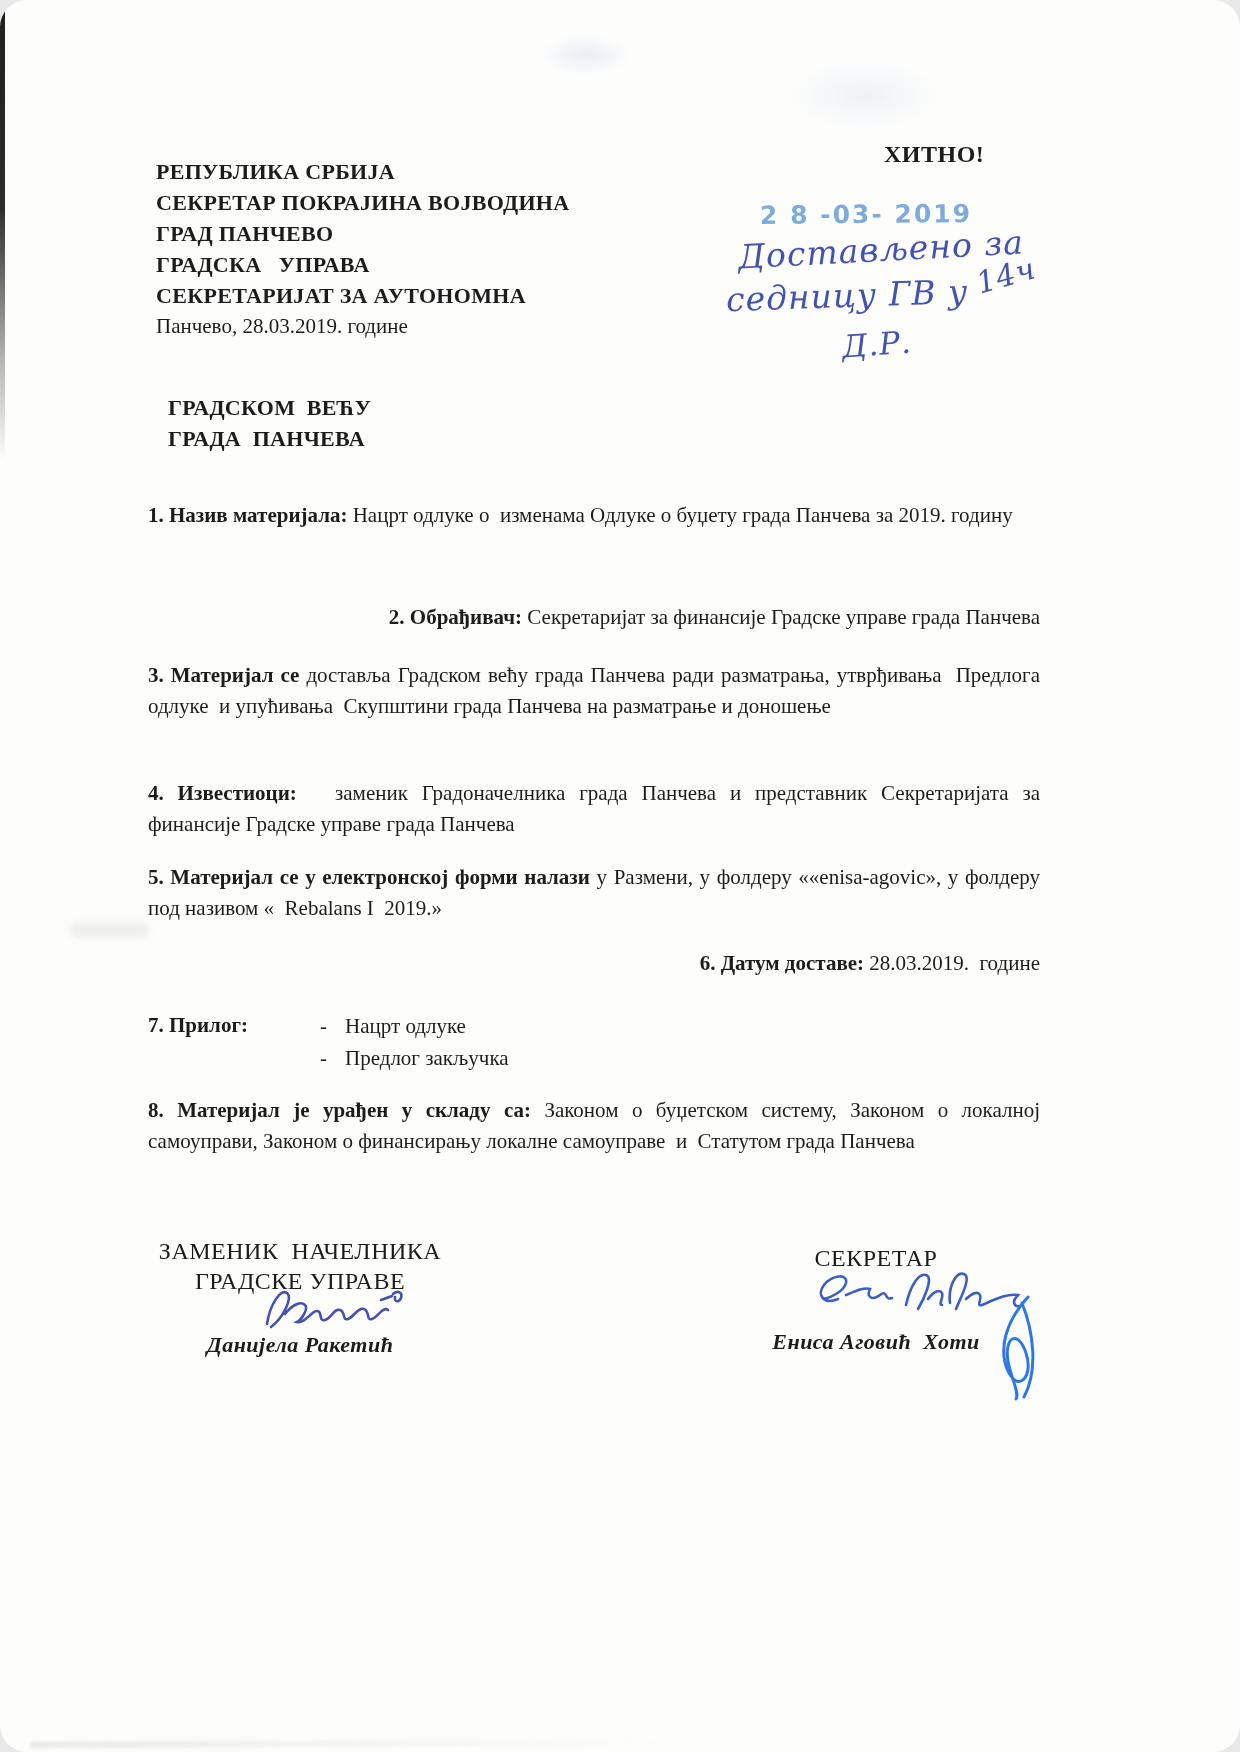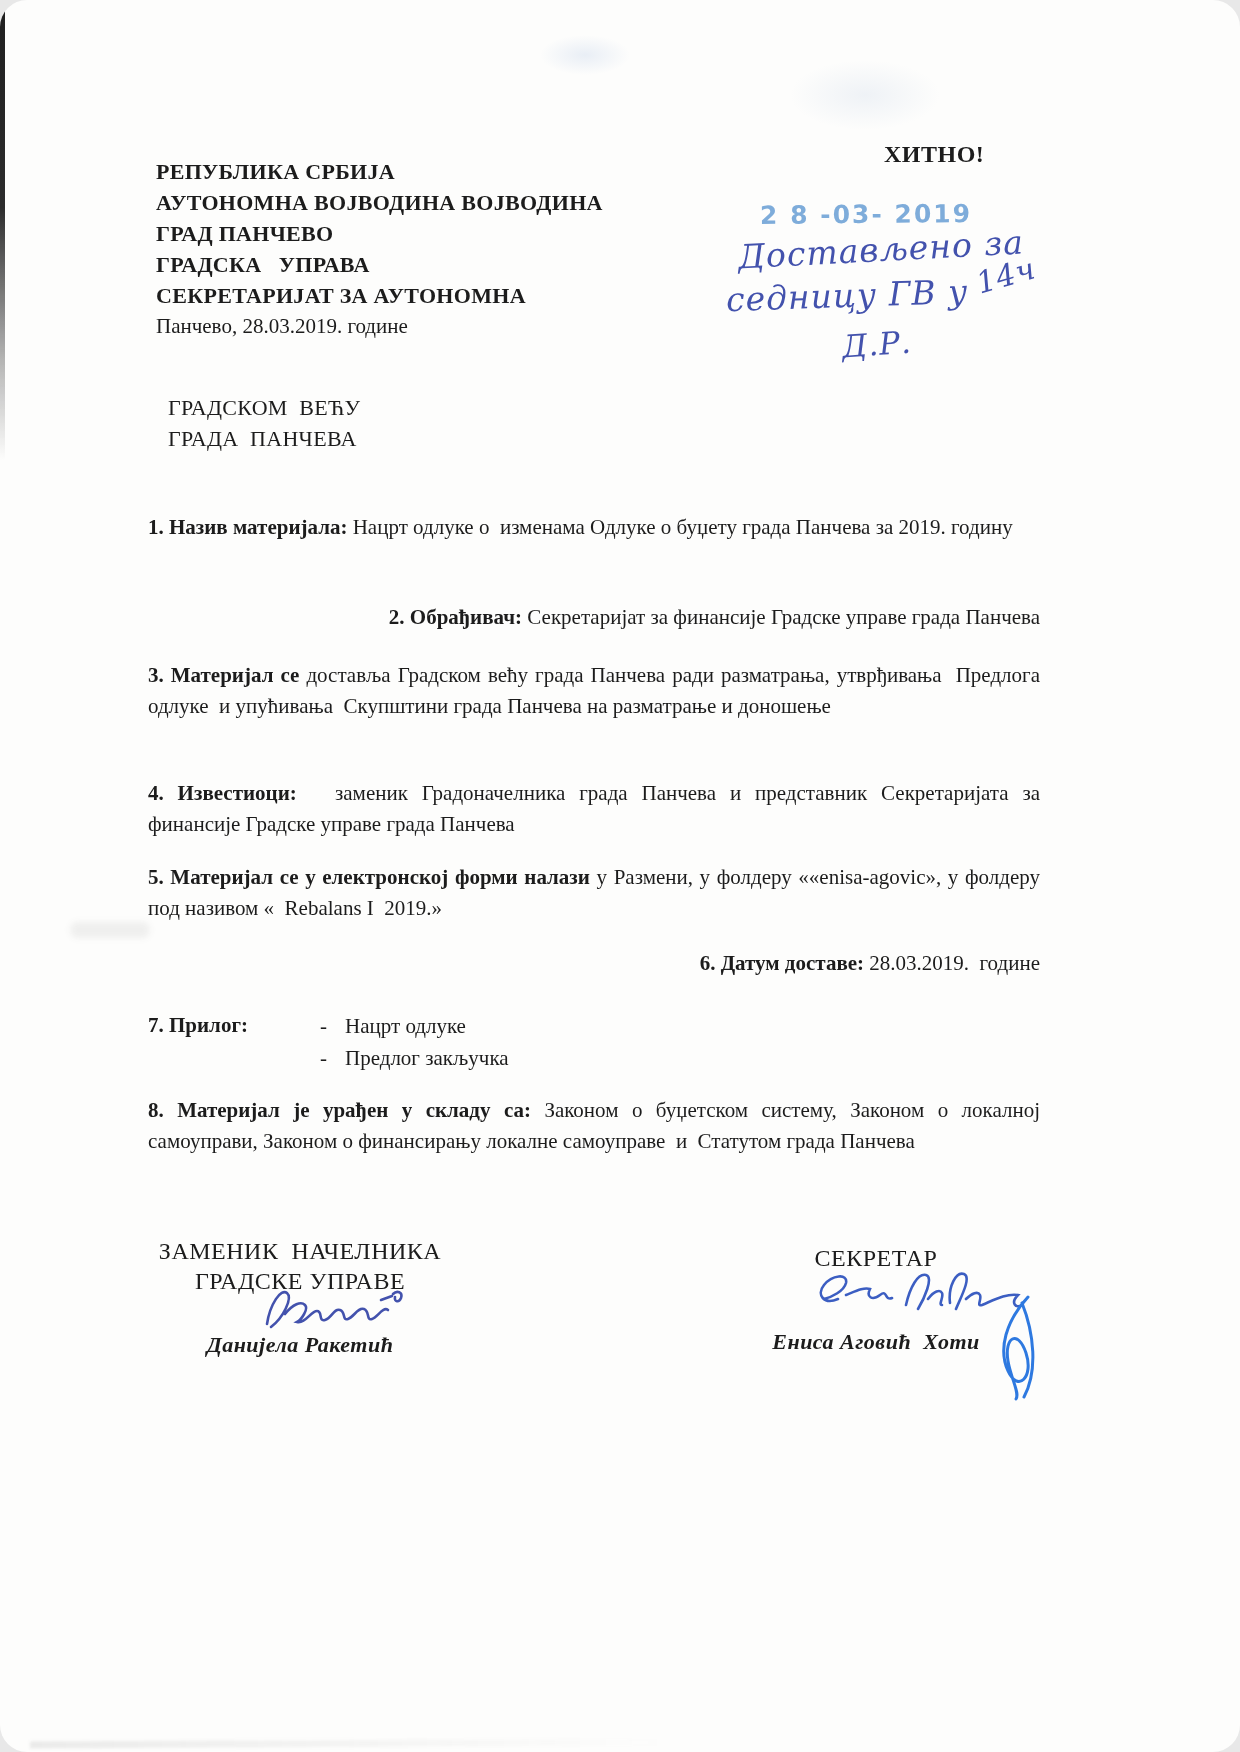--- a/index.html
+++ b/index.html
@@ -41,28 +41,28 @@
   .hw {
     position:absolute; font-family:"DejaVu Serif", serif; font-style:italic;
     color:var(--color-pen_blue,#4352ad); font-size:33px; letter-spacing:1px;
   }
   .hw.hw1 { left:738px; top:230px; transform:rotate(-3deg); }
   .hw.hw2 { left:726px; top:276px; transform:rotate(-2deg); }
   .hw.hw-time { left:976px; top:258px; font-size:30px; transform:rotate(-16deg); }
   .hw.hw-initials { left:842px; top:326px; font-size:31px; transform:rotate(-4deg); }
 
   .addressee { position:absolute; left:168px; top:392px; line-height:31px; }
-  .addressee div { font-weight:normal; font-size:22px; letter-spacing:.3px; }
+  .addressee div { font-weight:bold; font-size:22px; letter-spacing:.3px; }
 
   .item {
     position:absolute; left:148px; width:892px; margin:0;
     font-size:21px; line-height:31px; text-align:justify;
   }
   .item .label { font-weight:bold; }
-  .item.i1 { top:512px; }
+  .item.i1 { top:500px; }
   .item.i2 { top:602px; text-align:right; }
   .item.i3 { top:660px; }
   .item.i4 { top:778px; }
   .item.i5 { top:862px; }
   .item.i6 { top:948px; text-align:right; }
   .item.i7 { top:1010px; text-align:left; }
   .item.i8 { top:1095px; }
 
   .attachments { position:absolute; left:172px; top:0; }
   .attach-row { display:flex; gap:18px; line-height:32px; }
@@ -87,21 +87,21 @@
   <div class="scan-edge"></div>
   <div class="speck s1"></div>
   <div class="speck s2"></div>
   <div class="smudge-left"></div>
   <div class="smudge-bottom"></div>
 
   <div class="urgent t">ХИТНО!</div>
 
   <div class="header">
     <div class="hline t">РЕПУБЛИКА СРБИЈА</div>
-    <div class="hline t">АУТОНОМНА ВОЈВОДИНА ВОЈВОДИНА</div>
+    <div class="hline t">СЕКРЕТАР ПОКРАЈИНА ВОЈВОДИНА</div>
     <div class="hline t">ГРАД ПАНЧЕВО</div>
     <div class="hline t">ГРАДСКА   УПРАВА</div>
     <div class="hline t">СЕКРЕТАРИЈАТ ЗА АУТОНОМНА</div>
     <div class="dateline t">Панчево, 28.03.2019. године</div>
   </div>
 
   <div class="stamp-date t">2 8 -03- 2019</div>
 
   <div class="hw hw1 t">Достављено за</div>
   <div class="hw hw2 t">седницу ГВ у</div>

